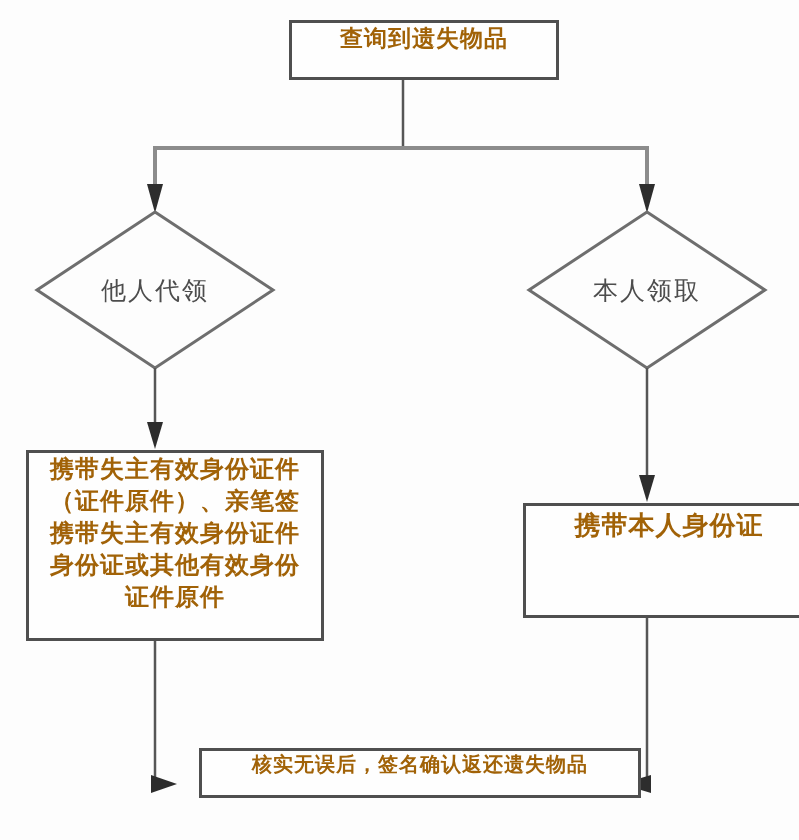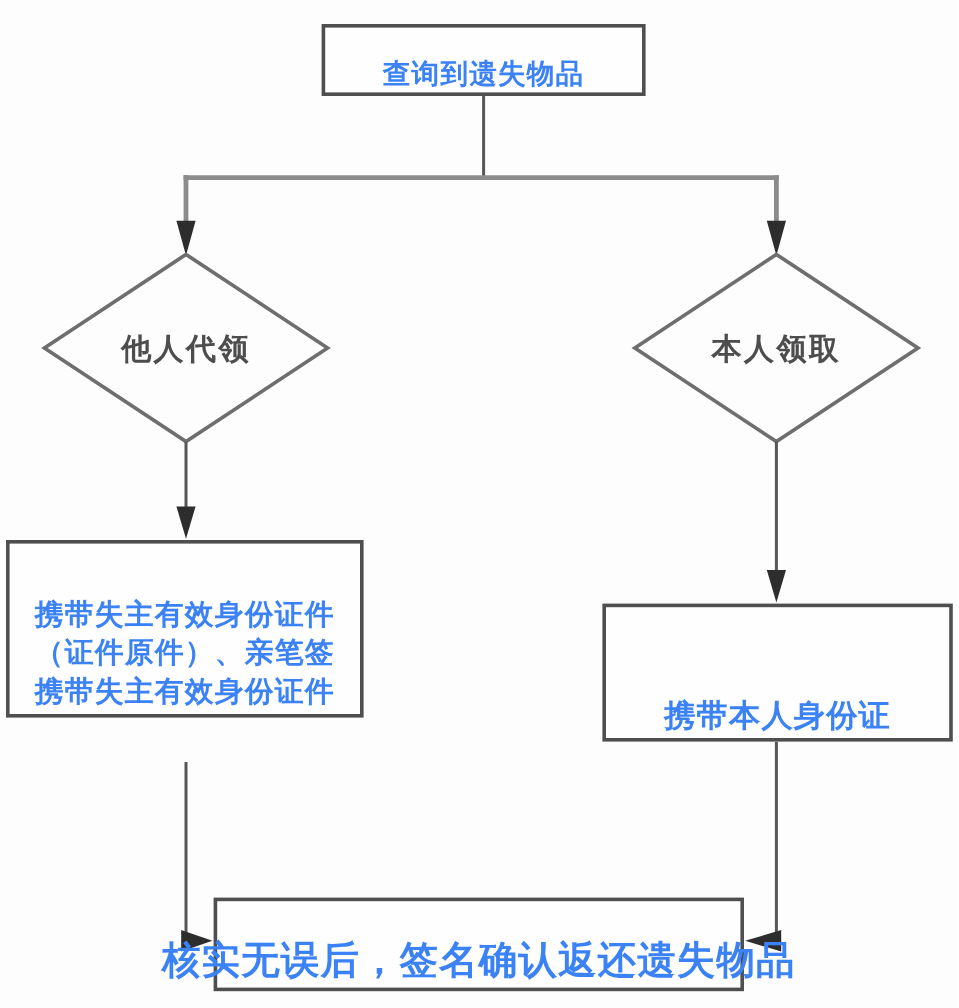--- a/index.html
+++ b/index.html
@@ -21,71 +21,71 @@
     top: 0;
     width: 799px;
     height: 840px;
   }
   .node {
     position: absolute;
     box-sizing: border-box;
     display: flex;
     flex-direction: column;
     align-items: center;
-    justify-content: flex-end;
+    justify-content: flex-start;
     text-align: center;
-    color: #3b82f6;
+    color: #a16207;
     font-weight: bold;
     letter-spacing: 1px;
+    margin-left: 21px;
   }
   .box {
     background: #fefefe;
     border: 3px solid #4f4f4f;
   }
   .node-start {
     left: 268px;
     top: 20px;
     width: 270px;
     height: 60px;
     font-size: 23px;
   }
   .node-proxy-docs {
     left: 5px;
     top: 450px;
     width: 298px;
-    height: 148px;
+    height: 191px;
     font-size: 24px;
     line-height: 32px;
-    font-family: Liberation Mono, monospace;
   }
   .node-own-id {
     left: 502px;
     top: 503px;
     width: 292px;
     height: 115px;
     font-size: 26px;
     line-height: 38px;
   }
   .node-end {
     left: 178px;
     top: 748px;
     width: 442px;
-    height: 78px;
-    font-size: 32px;
+    height: 50px;
+    font-size: 20px;
   }
   .diamond-label {
     position: absolute;
     width: 200px;
     height: 40px;
     display: flex;
     align-items: center;
     justify-content: center;
     color: #4d4d4d;
     font-size: 25px;
-    font-weight: bold;
+    font-weight: normal;
     letter-spacing: 2px;
   }
   .diamond-label-left {
     left: 55px;
     top: 270px;
   }
   .diamond-label-right {
     left: 547px;
     top: 270px;
   }
@@ -136,20 +136,22 @@
     <span>他人代领</span>
   </div>
   <div class="diamond-label diamond-label-right">
     <span>本人领取</span>
   </div>
 
   <div class="node box node-proxy-docs">
     <span class="line-text">携带失主有效身份证件</span>
     <span class="line-text">（证件原件）、亲笔签</span>
     <span class="line-text">携带失主有效身份证件</span>
+    <span class="line-text">身份证或其他有效身份</span>
+    <span class="line-text">证件原件</span>
   </div>
 
   <div class="node box node-own-id">
     <span class="line-text">携带本人身份证</span>
   </div>
 
   <div class="node box node-end">
     <span class="line-text">核实无误后，签名确认返还遗失物品</span>
   </div>
 

